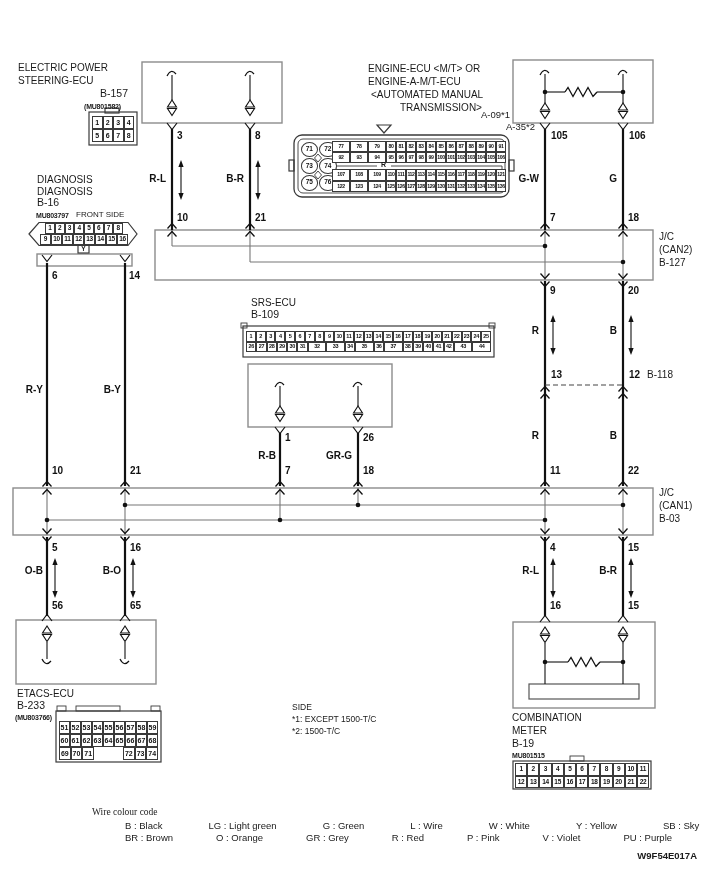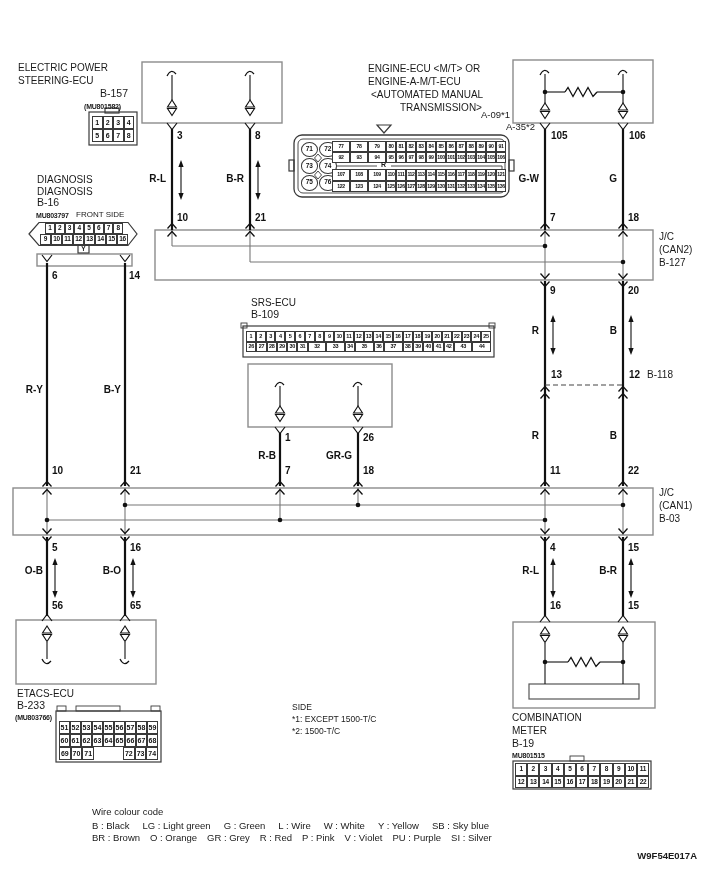--- a/index.html
+++ b/index.html
@@ -25,21 +25,21 @@
          font-weight:bold;color:#111;font-size:7px;line-height:1;overflow:visible;}
   .gcell.blank{border:none;background:transparent;}
   .g-b16 .gcell{font-size:6.5px;letter-spacing:-0.3px;}
   .g-a09 .gcell{font-size:5.2px;letter-spacing:-0.4px;}
   .g-srs .gcell{font-size:5.5px;letter-spacing:-0.4px;}
   .g-b19 .gcell{font-size:6.5px;letter-spacing:-0.3px;}
   .g-circ .gcell{border-radius:50%;margin:0.5px;font-size:6.5px;}
   .rlab{position:absolute;font-size:7px;font-weight:bold;}
   .ytab{position:absolute;font-size:6.5px;font-weight:bold;width:11px;text-align:center;}
   .wrow{position:absolute;display:flex;font-size:9.5px;color:#1a1a1a;white-space:nowrap;}
-  .wrow span{margin-right:13px;}
+  .wrow span{margin-right:13px;margin-left:33px;}
   .wrow.tight span{margin-right:10px;}
 </style>
 </head>
 <body>
 
 <div class="canvas">
 
 <svg class="wiring" width="701" height="870" viewBox="0 0 701 870">
   <defs>
     <g id="tpair" fill="none" stroke="#111" stroke-width="1.1">
@@ -303,21 +303,21 @@
 
 <div class="lb" style="left:512px;top:712px;">COMBINATION</div>
 <div class="lb" style="left:512px;top:725px;">METER</div>
 <div class="lb code" style="left:512px;top:738px;">B-19</div>
 <div class="lb pno" style="left:512px;top:752px;">MU801515</div>
 
 <div class="lb note" style="left:292px;top:703px;">SIDE</div>
 <div class="lb note" style="left:292px;top:715px;">*1: EXCEPT 1500-T/C</div>
 <div class="lb note" style="left:292px;top:727px;">*2: 1500-T/C</div>
 
-<div class="lb s95" style="left:92px;top:807px;">Wire colour code</div>
+<div class="lb s95" style="left:92px;top:807px;font-family:Liberation Serif, serif;">Wire colour code</div>
 <div class="wrow" style="left:92px;top:820px;">
       <span>B : Black</span>
       <span>LG : Light green</span>
       <span>G : Green</span>
       <span>L : Wire</span>
       <span>W : White</span>
       <span>Y : Yellow</span>
       <span>SB : Sky blue</span>
     </div>
 <div class="wrow tight" style="left:92px;top:832px;">

